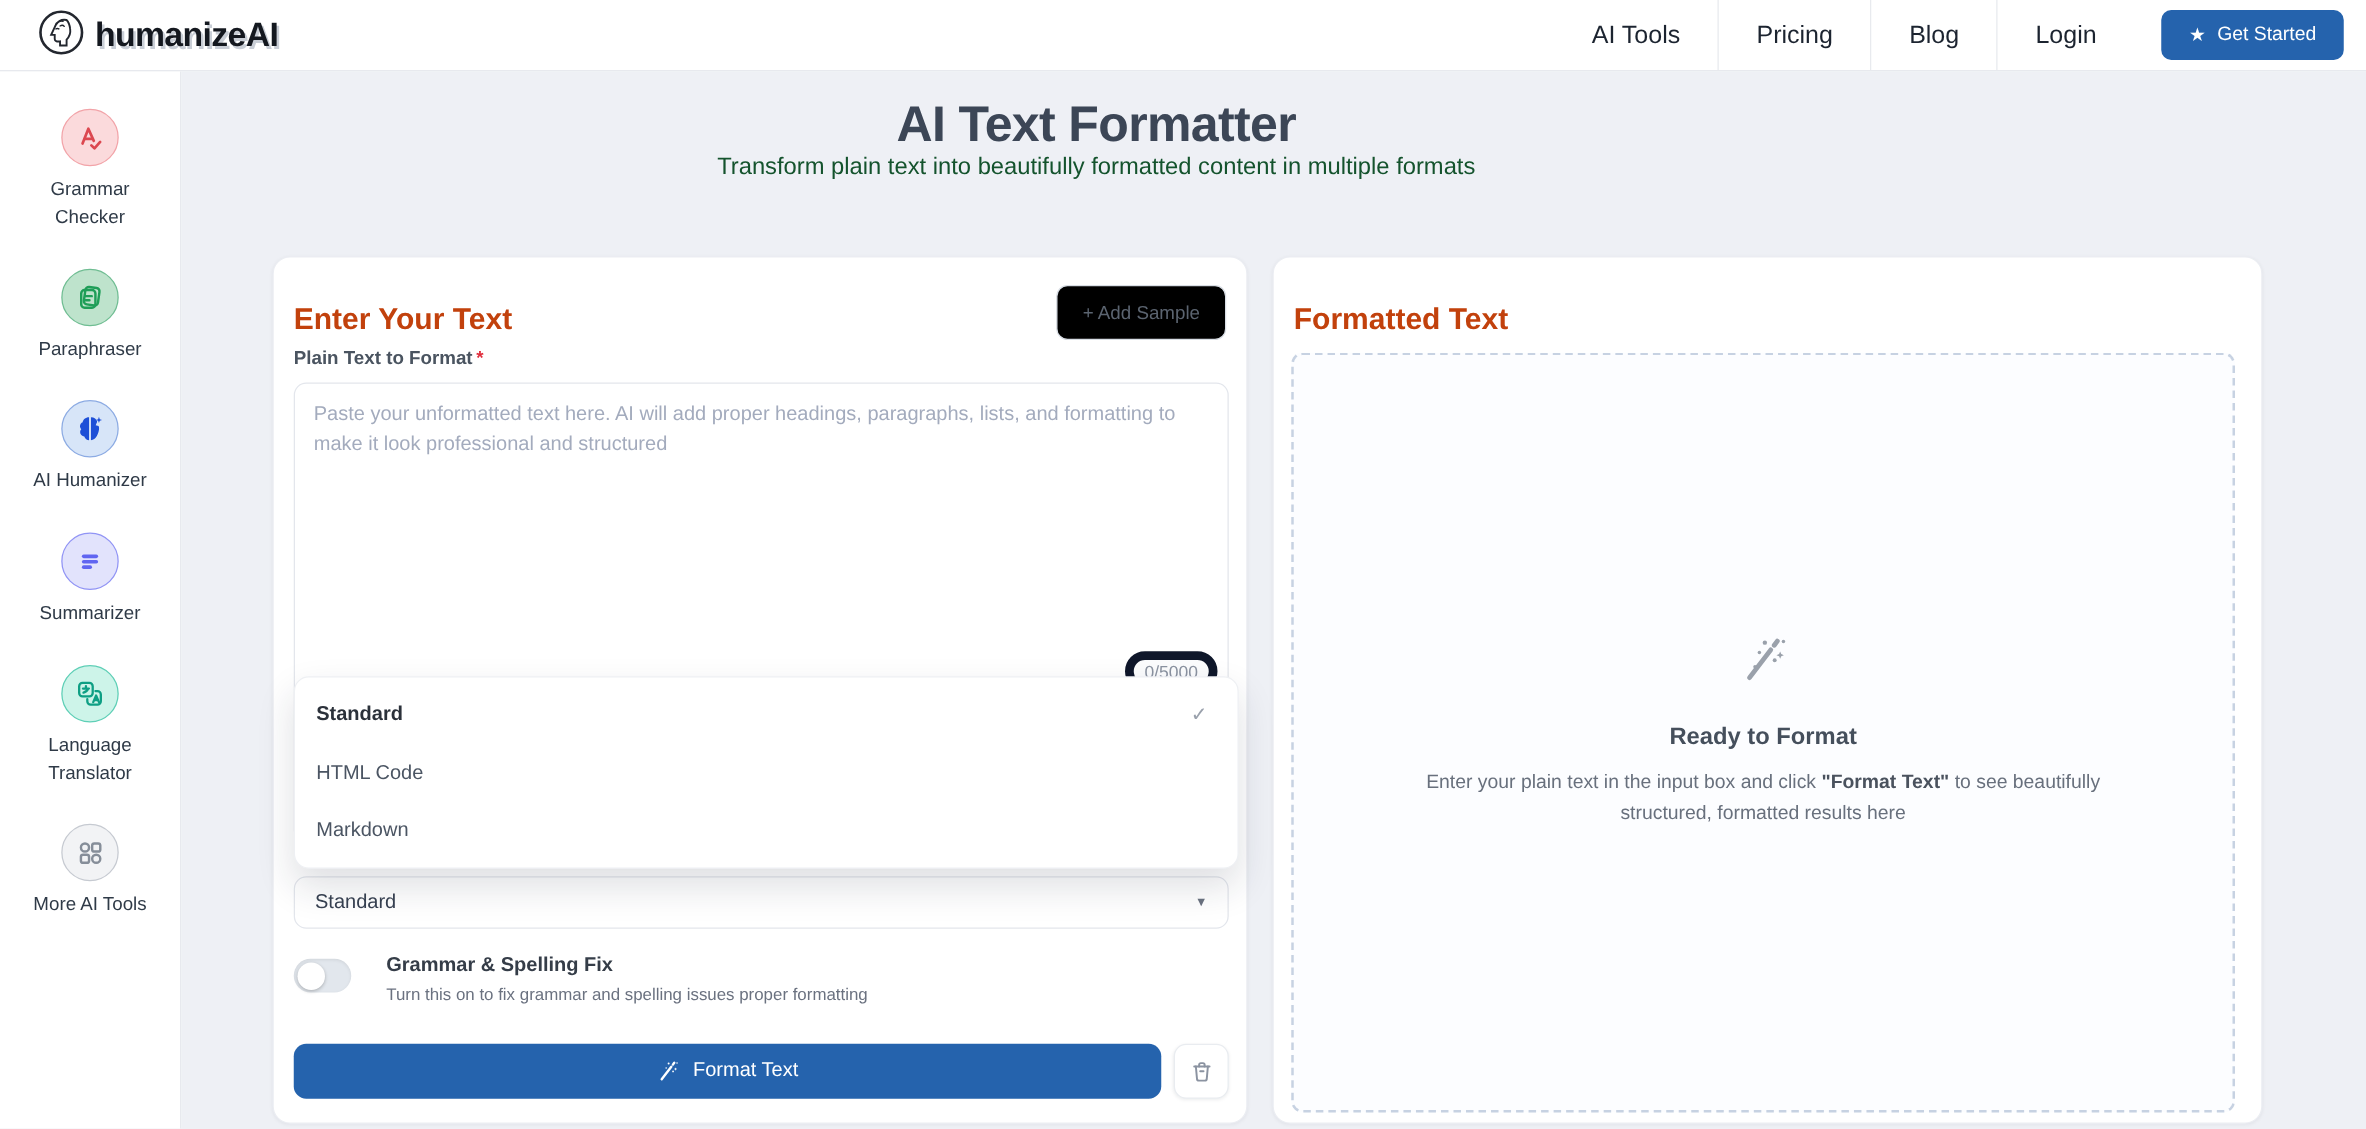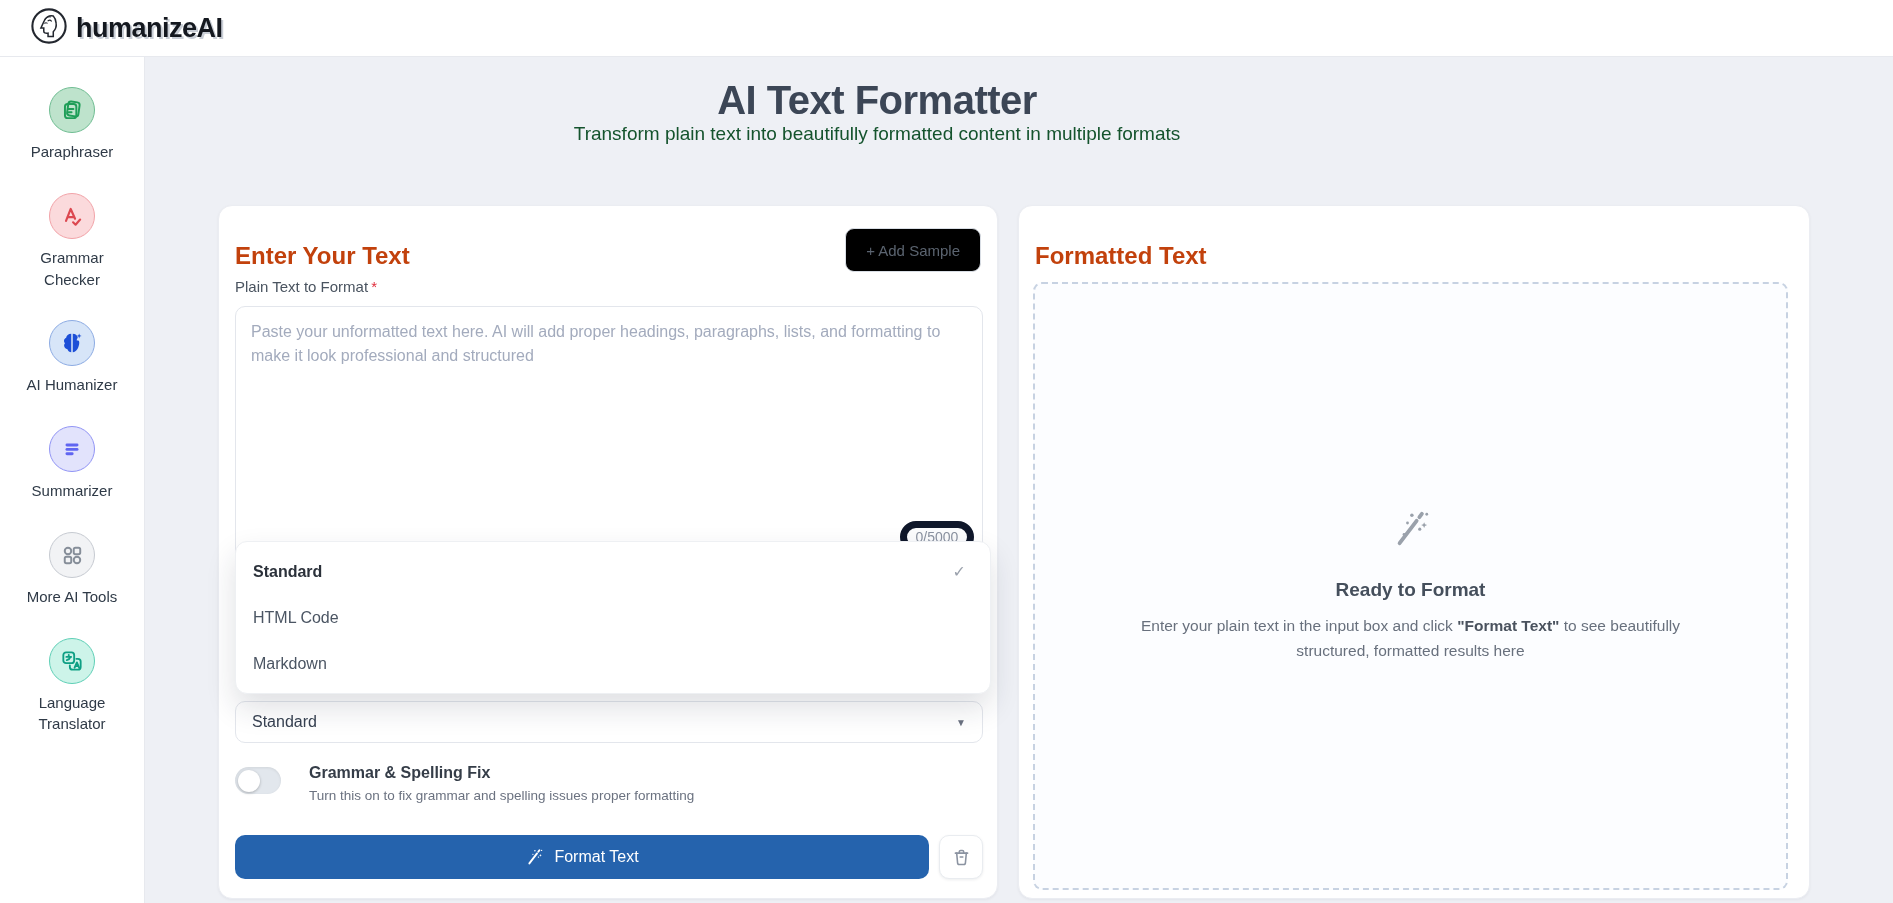--- a/index.html
+++ b/index.html
@@ -38,21 +38,21 @@
   .card { position:absolute; top:205px; background:#fff; border:1px solid #ebedf2; border-radius:14px;
           box-shadow:0 1px 3px rgba(16,24,40,.05); }
   .card-left  { left:218px;  width:780px; height:694px; }
   .card-right { left:1018px; width:792px; height:694px; }
   .panel-heading { position:absolute; top:36px; left:16px; font-size:24px; font-weight:700; color:#c2410c;text-align:center; }
 
   .add-sample-btn { position:absolute; top:22px; right:16px; height:44px; padding:0 20px; background:#000000;
                     border:1px solid #d9dee5; border-radius:9px; color:#5b6470; font-size:15px; cursor:pointer;
                     font-family:"Liberation Sans", sans-serif; }
 
-  .field-label { position:absolute; top:72px; left:16px; font-size:15px; color:#4a5460; font-weight:400; }
+  .field-label { position:absolute; top:72px; left:16px; font-size:15px; color:#4a5460; font-weight:700; }
   .required { color:#e02d3c; margin-left:3px; }
 
   .text-input { position:absolute; top:100px; left:16px; width:748px; height:368px; border:1px solid #e3e6ec;
                 border-radius:10px; padding:13px 15px; font-size:16px; line-height:1.5; color:#333;
                 resize:none; outline:none; font-family:"Liberation Sans", sans-serif; background:#fff; }
   .text-input::placeholder { color:#a3abbd; }
 
   .char-counter { position:absolute; top:315px; right:23px; width:74px; height:32px; border:7px solid #0f172a;
                   border-radius:16px; background:#fbfcfd; color:#8b93a1; font-size:14px; display:flex;
                   align-items:center; justify-content:center; z-index:5; }
@@ -102,88 +102,101 @@
   <div class="logo">
     <span>
       <svg viewBox="0 0 40 40" width="38" height="38">
         <circle cx="20" cy="20" r="17.5" fill="#fff" stroke="#23272f" stroke-width="2.2"></circle>
         <path fill="none" stroke="#23272f" stroke-width="1.6" stroke-linecap="round" d="M24.5 9.5c-4.5-1-8.5 1.5-9.5 5l-3.5 7.5h3v3.5c0 1.5 1.5 2.5 4.5 2V31h5.5v-5c2.5-2.5 3.5-5.5 3-9-.4-3.5-1.5-6-3-7.5z"></path>
         <path fill="none" stroke="#23272f" stroke-width="1.2" stroke-linecap="round" d="M16 13c1-2 3.5-3 5.5-2.5M15.5 17c.8-.5 1.8-.5 2.5 0M19 14.5c1.2-.8 2.8-.6 3.5.3"></path>
       </svg>
     </span>
     <span class="logo-text">humanizeAI</span>
   </div>
+  <div class="nav">
+      <div class="nav-link">AI Tools</div>
+      <div class="nav-divider"></div>
+      <div class="nav-link">Pricing</div>
+      <div class="nav-divider"></div>
+      <div class="nav-link">Blog</div>
+      <div class="nav-divider"></div>
+      <div class="nav-link">Login</div>
+      <button class="cta-btn">
+        <span class="star-glyph">★</span>
+        <span>Get Started</span>
+      </button>
+    </div>
 </div>
 
 <div class="sidebar">
+    <div class="sb-item">
+      <div class="sb-icon" style="background: rgb(251, 218, 220); border-color: rgb(242, 163, 168);">
+        <svg viewBox="0 0 24 24" width="26" height="26">
+          <g fill="none" stroke="#dc4850" stroke-width="2" stroke-linecap="round" stroke-linejoin="round">
+            <path d="M6.5 16.5L10.8 5.5l4 9"></path>
+            <path d="M8.2 13h5.2"></path>
+            <path d="M13 17.8l2.3 2.2 4.2-4.7"></path>
+          </g>
+        </svg>
+      </div>
+      <div class="sb-label">Grammar Checker</div>
+    </div>
     <div class="sb-item">
       <div class="sb-icon" style="background: rgb(190, 227, 204); border-color: rgb(111, 189, 146);">
         <svg viewBox="0 0 24 24" width="26" height="26">
           <g fill="none" stroke="#1f9e58" stroke-width="1.8" stroke-linecap="round">
             <rect x="8" y="4.5" width="10.5" height="13" rx="2.5" transform="rotate(8 13 11)"></rect>
             <rect x="5.5" y="6.5" width="10.5" height="13" rx="2.5" fill="#ffffff00"></rect>
             <path d="M8.8 11h4.5M8.8 14h2.8"></path>
           </g>
         </svg>
       </div>
       <div class="sb-label">Paraphraser</div>
     </div>
     <div class="sb-item">
-      <div class="sb-icon" style="background: rgb(251, 218, 220); border-color: rgb(242, 163, 168);">
-        <svg viewBox="0 0 24 24" width="26" height="26">
-          <g fill="none" stroke="#dc4850" stroke-width="2" stroke-linecap="round" stroke-linejoin="round">
-            <path d="M6.5 16.5L10.8 5.5l4 9"></path>
-            <path d="M8.2 13h5.2"></path>
-            <path d="M13 17.8l2.3 2.2 4.2-4.7"></path>
-          </g>
-        </svg>
-      </div>
-      <div class="sb-label">Grammar Checker</div>
-    </div>
-    <div class="sb-item">
       <div class="sb-icon" style="background: rgb(215, 229, 248); border-color: rgb(140, 171, 227);">
         <svg viewBox="0 0 24 24" width="26" height="26" fill="#1d4fd7">
           <path d="M11.3 3.5c-2.7 0-4.5 1.8-4.7 3.7-1.1.4-2 1.5-2 3 0 .9.4 1.6.9 2.1-.5.6-.8 1.3-.8 2.1 0 1.8 1.4 3.2 3.1 3.3.5 1.6 2 2.8 3.5 2.8z"></path>
           <path d="M12.7 3.5c2.4 0 4.2 1.5 4.6 3.4l-1.1 2.6 2.1.5c.3.5.4 1.1.4 1.7 0 3.5-2.4 8.8-6 8.8z"></path>
           <path d="M18.6 3.2l.6 1.7 1.7.6-1.7.6-.6 1.7-.6-1.7-1.7-.6 1.7-.6z"></path>
         </svg>
       </div>
       <div class="sb-label">AI Humanizer</div>
     </div>
     <div class="sb-item">
       <div class="sb-icon" style="background: rgb(226, 227, 252); border-color: rgb(145, 148, 245);">
         <svg viewBox="0 0 24 24" width="26" height="26" fill="#6065f1">
           <rect x="6" y="7" width="12" height="2.7" rx="1.35"></rect>
           <rect x="6" y="11" width="12" height="2.7" rx="1.35"></rect>
           <rect x="6" y="15" width="7.5" height="2.7" rx="1.35"></rect>
         </svg>
       </div>
       <div class="sb-label">Summarizer</div>
+    </div>
+    <div class="sb-item">
+      <div class="sb-icon" style="background: rgb(205, 244, 233); border-color: rgb(94, 207, 182);">
+        <svg viewBox="0 0 24 24" width="26" height="26" fill="none" stroke="#0e9f84" stroke-width="1.7" stroke-linecap="round" stroke-linejoin="round">
+          <rect x="4" y="4" width="10" height="10" rx="2.5"></rect>
+          <path d="M6.8 8.2h4.4M9 6.3v1.9M7.2 11.2c1.7-.5 2.9-1.6 3.4-3"></path>
+          <path d="M16 10h1.5a2.5 2.5 0 0 1 2.5 2.5v5a2.5 2.5 0 0 1-2.5 2.5h-5a2.5 2.5 0 0 1-2.5-2.5V16"></path>
+          <path d="M14.4 18.2l2.1-4.9 2.1 4.9M15.2 16.7h2.7"></path>
+        </svg>
+      </div>
+      <div class="sb-label">Language Translator</div>
     </div>
     <div class="sb-item">
       <div class="sb-icon" style="background: rgb(242, 243, 245); border-color: rgb(198, 202, 209);">
         <svg viewBox="0 0 24 24" width="26" height="26" fill="none" stroke="#868e99" stroke-width="1.8">
           <circle cx="8.3" cy="8.3" r="3"></circle>
           <rect x="13.6" y="5.3" width="6" height="6" rx="1.6"></rect>
           <rect x="5.3" y="13.6" width="6" height="6" rx="1.6"></rect>
           <circle cx="16.6" cy="16.6" r="3"></circle>
         </svg>
       </div>
       <div class="sb-label">More AI Tools</div>
-    </div>
-    <div class="sb-item">
-      <div class="sb-icon" style="background: rgb(205, 244, 233); border-color: rgb(94, 207, 182);">
-        <svg viewBox="0 0 24 24" width="26" height="26" fill="none" stroke="#0e9f84" stroke-width="1.7" stroke-linecap="round" stroke-linejoin="round">
-          <rect x="4" y="4" width="10" height="10" rx="2.5"></rect>
-          <path d="M6.8 8.2h4.4M9 6.3v1.9M7.2 11.2c1.7-.5 2.9-1.6 3.4-3"></path>
-          <path d="M16 10h1.5a2.5 2.5 0 0 1 2.5 2.5v5a2.5 2.5 0 0 1-2.5 2.5h-5a2.5 2.5 0 0 1-2.5-2.5V16"></path>
-          <path d="M14.4 18.2l2.1-4.9 2.1 4.9M15.2 16.7h2.7"></path>
-        </svg>
-      </div>
-      <div class="sb-label">Language Translator</div>
     </div>
   </div>
 
 <div class="hero">
   <h1>AI Text Formatter</h1>
   <p>Transform plain text into beautifully formatted content in multiple formats</p>
 </div>
 
 <div class="card card-left">
   <div class="panel-heading">Enter Your Text</div>

